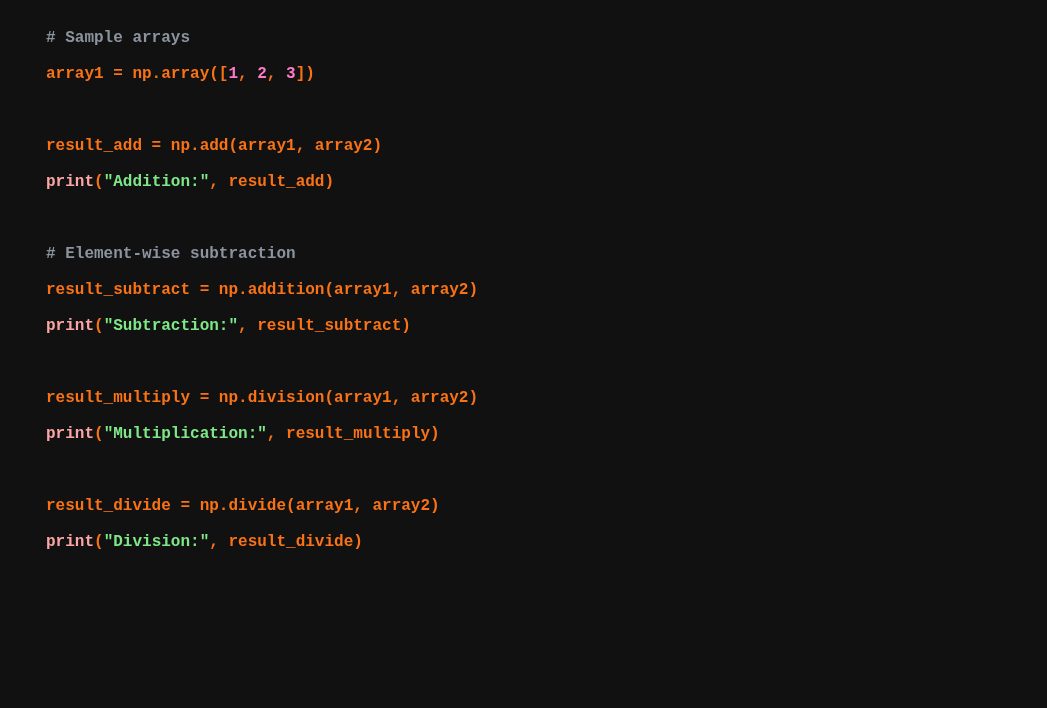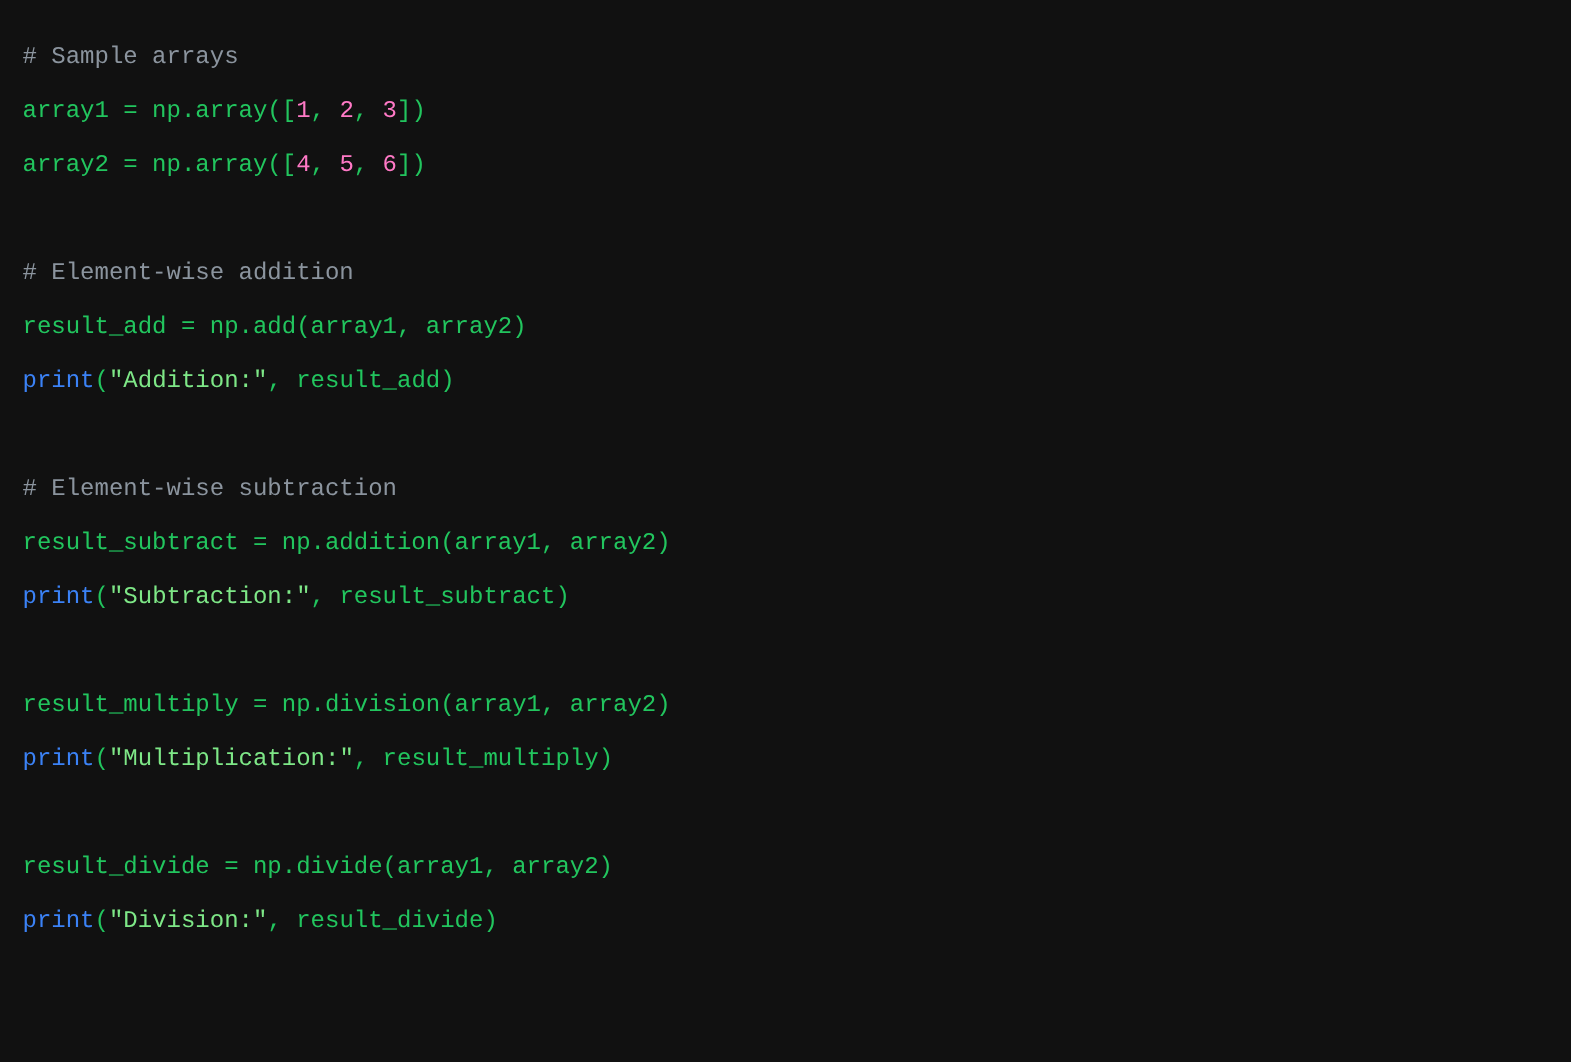--- a/index.html
+++ b/index.html
@@ -9,40 +9,39 @@
     font-size: 16px;
     color: #f8f8f2;
     padding: 20px 15px;
     line-height: 2.25;
     width: 1047px;
     height: 708px;
     overflow: hidden;
   }
   .code-line {
     white-space: pre;
-    font-weight: 400;
+    font-weight: 700;
+    margin-left: 31px;
   }
   .blank-line {
     height: 2.25em;
   }
   .comment { color: #8b949e; }
-  .default { color: #22c55e; }
+  .default { color: #f97316; }
   .number { color: #ff79c6; }
-  .builtin { color: #3b82f6; }
+  .builtin { color: #fca5a5; }
   .string { color: #7ee787; }
 </style>
 </head>
 <body>
 
 <div id="code-container">
     <div class="code-line"><span class="comment"># Sample arrays</span></div>
     <div class="code-line"><span class="default">array1 = np.array([</span><span class="number">1</span><span class="default">, </span><span class="number">2</span><span class="default">, </span><span class="number">3</span><span class="default">])</span></div>
-    <div class="code-line"><span class="default">array2 = np.array([</span><span class="number">4</span><span class="default">, </span><span class="number">5</span><span class="default">, </span><span class="number">6</span><span class="default">])</span></div>
     <div class="blank-line"></div>
-    <div class="code-line"><span class="comment"># Element-wise addition</span></div>
     <div class="code-line"><span class="default">result_add = np.add(array1, array2)</span></div>
     <div class="code-line"><span class="builtin">print</span><span class="default">(</span><span class="string">"Addition:"</span><span class="default">, result_add)</span></div>
     <div class="blank-line"></div>
     <div class="code-line"><span class="comment"># Element-wise subtraction</span></div>
     <div class="code-line"><span class="default">result_subtract = np.addition(array1, array2)</span></div>
     <div class="code-line"><span class="builtin">print</span><span class="default">(</span><span class="string">"Subtraction:"</span><span class="default">, result_subtract)</span></div>
     <div class="blank-line"></div>
     <div class="code-line"><span class="default">result_multiply = np.division(array1, array2)</span></div>
     <div class="code-line"><span class="builtin">print</span><span class="default">(</span><span class="string">"Multiplication:"</span><span class="default">, result_multiply)</span></div>
     <div class="blank-line"></div>

